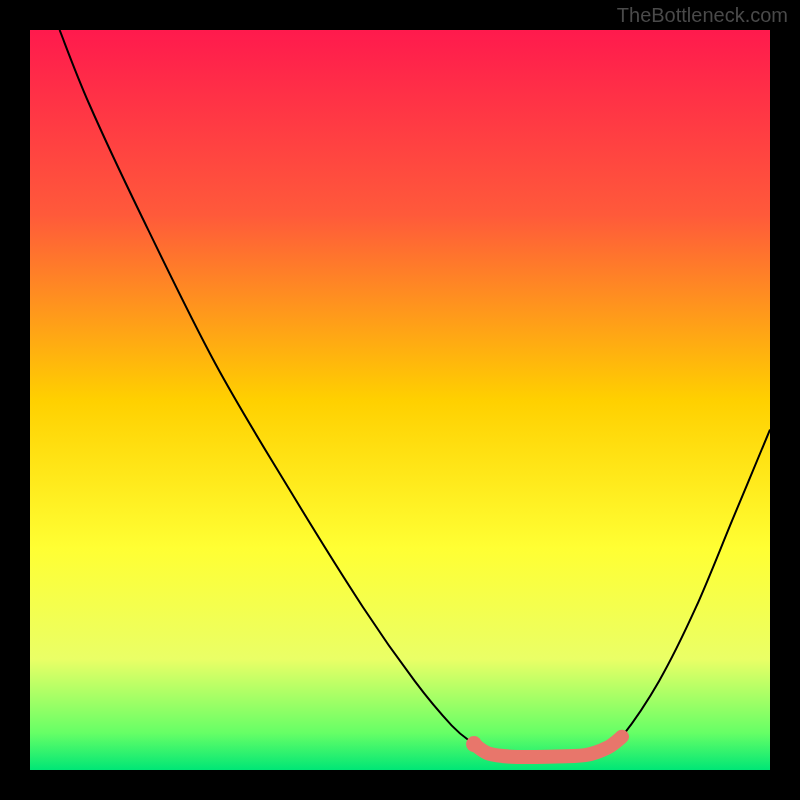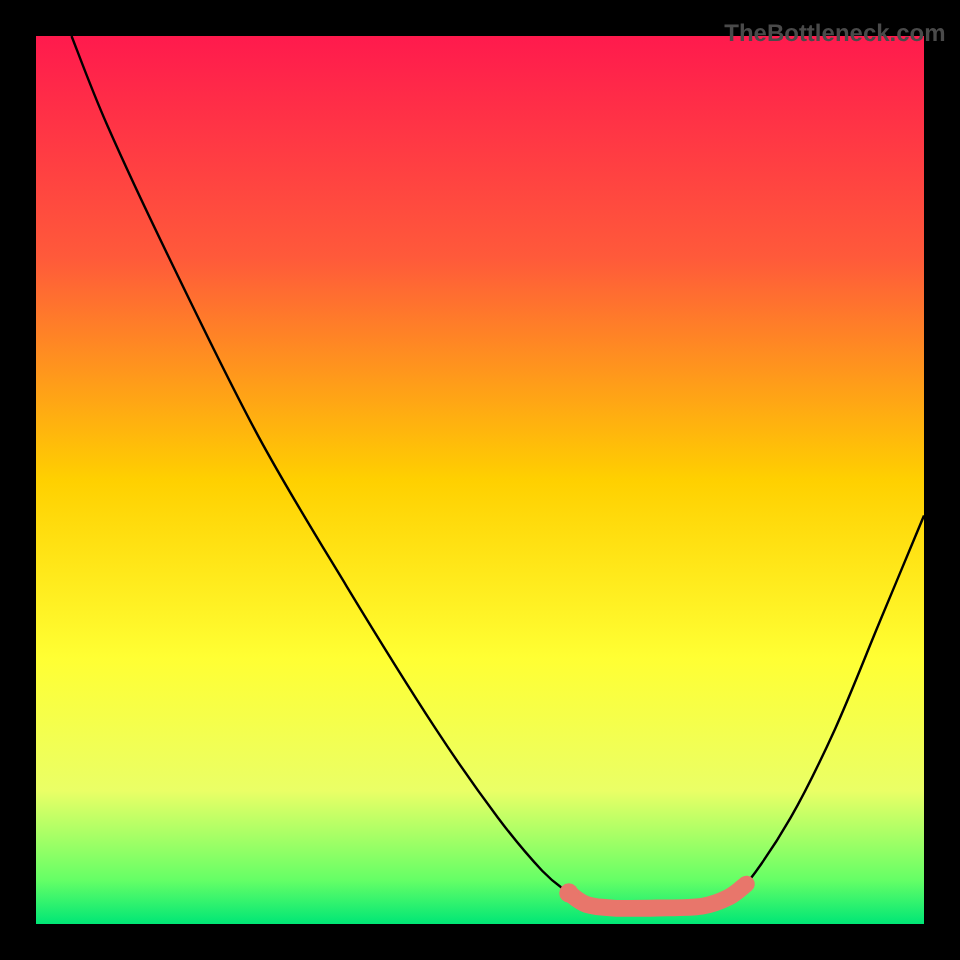--- a/index.html
+++ b/index.html
@@ -1,23 +1,23 @@
 <!DOCTYPE html>
 <html><head>
 <meta charset="utf-8">
 <style>
   * { margin: 0; padding: 0; box-sizing: border-box; }
   body { background: #000; width: 800px; height: 800px; position: relative; font-family: Arial, sans-serif; }
   .watermark {
     position: absolute;
-    top: 17px;
+    top: 4px;
     right: 12px;
     color: #4a4a4a;
     font-size: 20px;
-    font-weight: 700;
+    font-weight: 400;
     z-index: 10;
   }
   .chart-container {
     position: absolute;
     top: 30px;
     left: 30px;
     width: 740px;
     height: 740px;
   }
   svg { display: block; }

